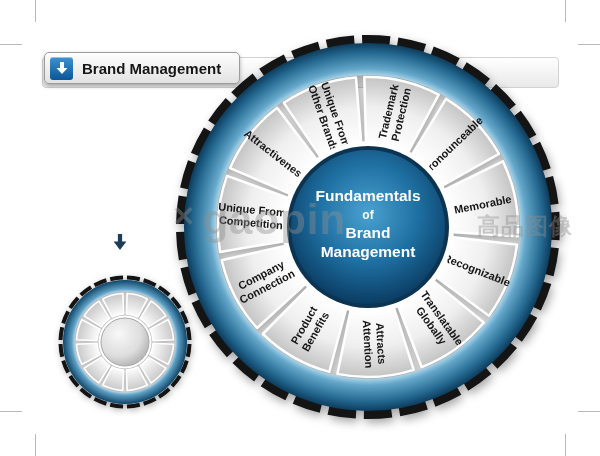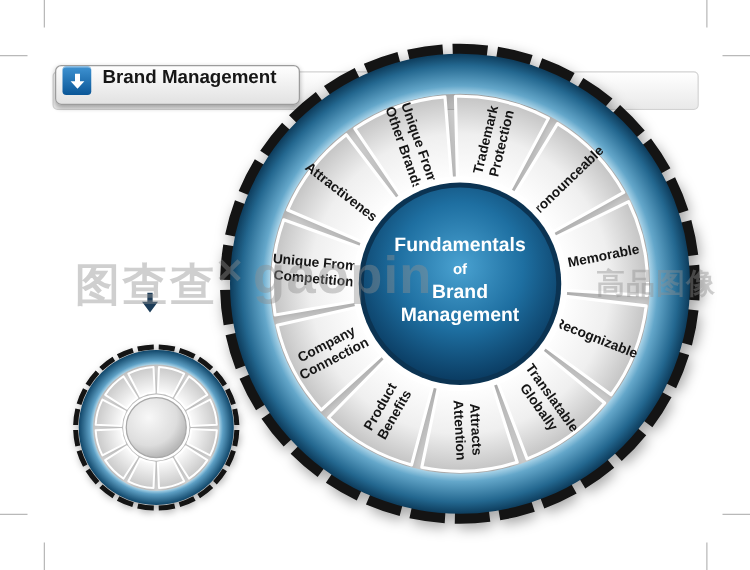--- a/index.html
+++ b/index.html
@@ -7,21 +7,21 @@
           font-family:"Liberation Sans",sans-serif;}
   
   .cm{position:absolute;background:#b9b9b9;}
   .cm.v{width:1px;height:22px;}
   .cm.h{height:1px;width:22px;}
   
   .strip{position:absolute;left:42px;top:57px;width:515px;height:29px;border-radius:4px;
          background:linear-gradient(#ffffff,#e9e9e9);border:1px solid #d2d2d2;z-index:1;}
   .banner{position:absolute;left:44px;top:52px;width:196px;height:32px;border-radius:5px;
           background:linear-gradient(#fefefe,#e2e2e2);border:1px solid #9c9c9c;
-          box-shadow:0 2px 4px rgba(0,0,0,.3);display:flex;
+          box-shadow:0 2px 4px rgba(0,0,0,.3);display:flex;align-items:center;
           padding-left:5px;box-sizing:border-box;z-index:3;}
   .banner-icon{width:23px;height:23px;border-radius:3px;flex:0 0 auto;
           background:linear-gradient(#3f93d2,#0a5697);display:flex;align-items:center;
           justify-content:center;box-shadow:inset 0 1px 0 rgba(255,255,255,.45);}
   .banner-title{margin-left:9px;font-size:15px;font-weight:bold;color:#161616;white-space:nowrap;}
   
   svg.big{position:absolute;left:168px;top:27px;z-index:2;
           filter:drop-shadow(2px 4px 5px rgba(0,0,0,.35));}
   svg.mini{position:absolute;left:55px;top:272px;z-index:2;
           filter:drop-shadow(1px 2px 3px rgba(0,0,0,.3));}
@@ -219,17 +219,16 @@
       <path d="M67.80 118.45A48.5 48.5 0 0 1 47.68 113.06L57.11 94.86A28 28 0 0 0 68.73 97.97Z" fill="url(#mini-wedge)" stroke="#ffffff" stroke-width="1.6" stroke-linejoin="round"></path>
       <path d="M43.87 110.86A48.5 48.5 0 0 1 29.14 96.13L46.41 85.09A28 28 0 0 0 54.91 93.59Z" fill="url(#mini-wedge)" stroke="#ffffff" stroke-width="1.6" stroke-linejoin="round"></path>
       <path d="M26.94 92.32A48.5 48.5 0 0 1 21.55 72.20L42.03 71.27A28 28 0 0 0 45.14 82.89Z" fill="url(#mini-wedge)" stroke="#ffffff" stroke-width="1.6" stroke-linejoin="round"></path>
       <path d="M21.55 67.80A48.5 48.5 0 0 1 26.94 47.68L45.14 57.11A28 28 0 0 0 42.03 68.73Z" fill="url(#mini-wedge)" stroke="#ffffff" stroke-width="1.6" stroke-linejoin="round"></path>
       <path d="M29.14 43.87A48.5 48.5 0 0 1 43.87 29.14L54.91 46.41A28 28 0 0 0 46.41 54.91Z" fill="url(#mini-wedge)" stroke="#ffffff" stroke-width="1.6" stroke-linejoin="round"></path>
       <path d="M47.68 26.94A48.5 48.5 0 0 1 67.80 21.55L68.73 42.03A28 28 0 0 0 57.11 45.14Z" fill="url(#mini-wedge)" stroke="#ffffff" stroke-width="1.6" stroke-linejoin="round"></path>
       <circle cx="70" cy="70" r="26.5" fill="#ffffff"></circle>
       <circle cx="70" cy="70" r="24" fill="url(#mini-sphere)" stroke="#a8a8a8" stroke-width="1"></circle>
     </svg>
 
-  <span class="wm wm-left">图查查</span>
   <span class="wm wm-mid"><span class="x">✕</span><span>gaopin</span></span>
   <span class="wm wm-right">高品图像</span>
 
 </div>
 
 </body></html>

